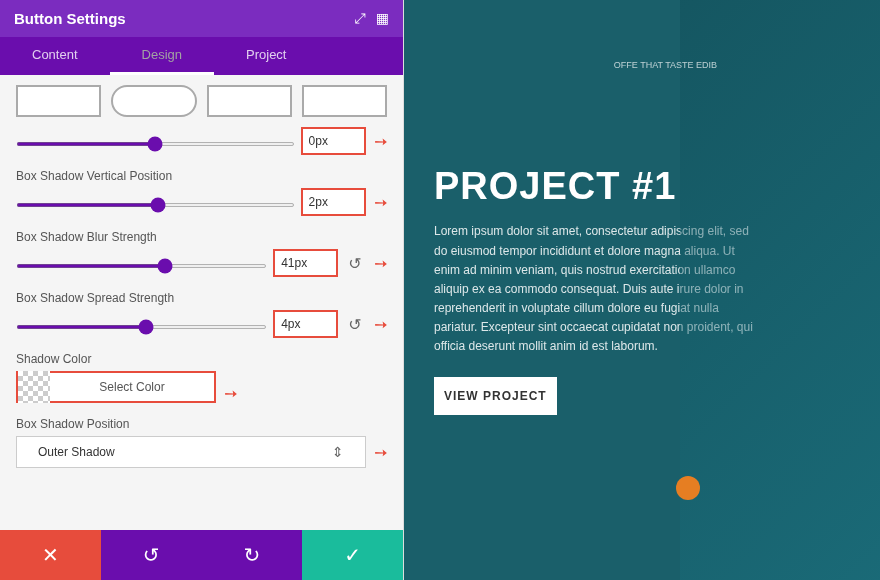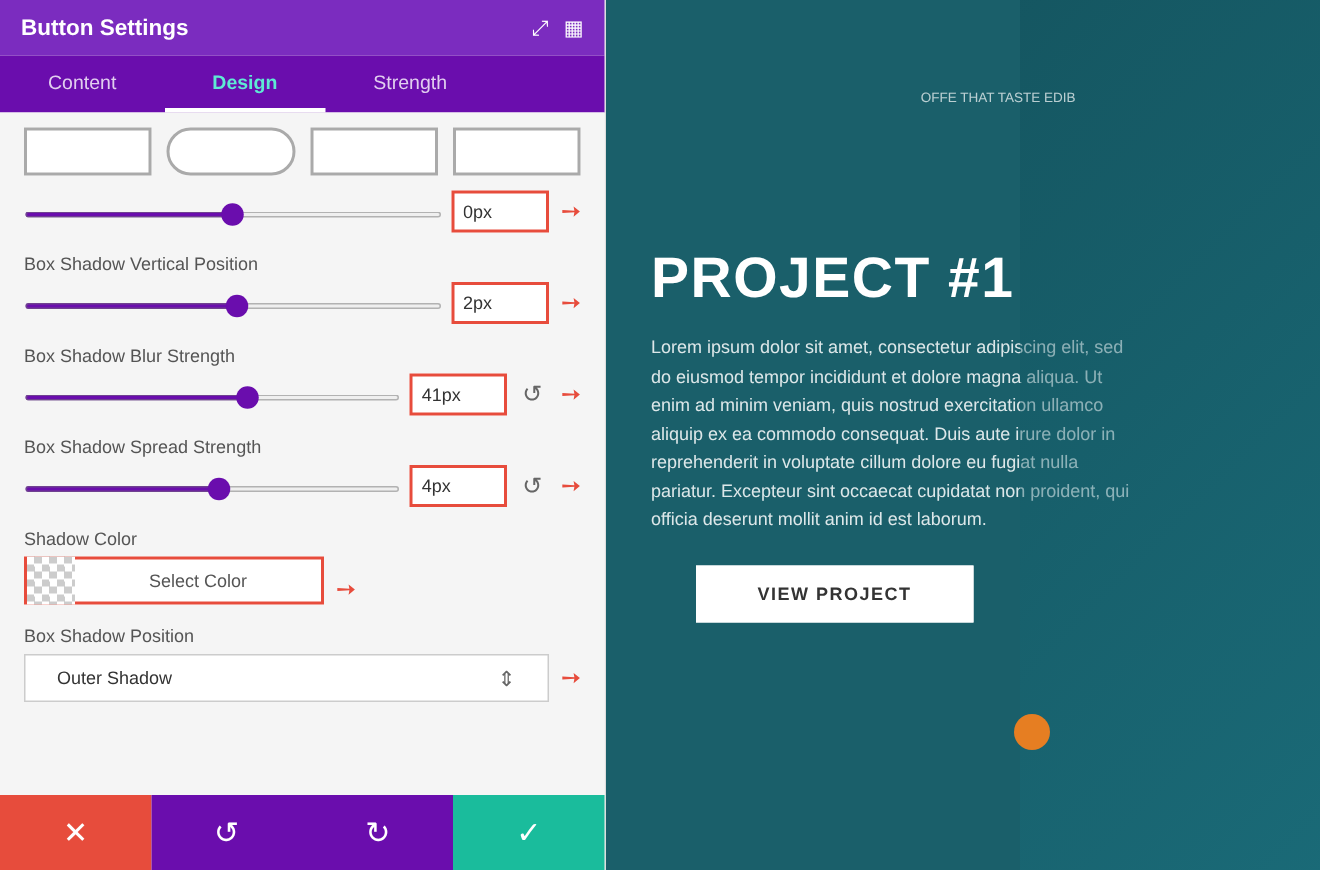--- a/index.html
+++ b/index.html
@@ -48,23 +48,23 @@
 
     .tab {
       padding: 10px 32px;
       color: rgba(255,255,255,0.8);
       font-size: 13px;
       cursor: pointer;
       border-bottom: 3px solid transparent;
     }
 
     .tab.active {
-      color: #5eead4;
+      color: #a3a3a3;
       border-bottom: 3px solid #fff;
-      font-weight: bold;
+      font-weight: normal;
     }
 
     .panel-content {
       flex: 1;
       overflow-y: auto;
       padding: 10px 16px;
       background: #f5f5f5;
     }
 
     
@@ -240,27 +240,26 @@
       font-size: 12px;
       color: rgba(255,255,255,0.85);
       line-height: 1.6;
       margin-bottom: 20px;
     }
 
     .view-project-btn {
       background: #fff;
       color: #333;
       border: 2px solid #fff;
-      padding: 10px 39px;
+      padding: 10px 8px;
       font-size: 12px;
       font-weight: bold;
       letter-spacing: 1px;
       cursor: pointer;
       text-transform: uppercase;
-      margin-left: 30px;
     }
 
     
     .laptop-graphic {
       position: absolute;
       right: 0;
       top: 0;
       width: 200px;
       height: 100%;
       opacity: 0.4;
@@ -312,21 +311,21 @@
     <span class="panel-title">Button Settings</span>
     <div class="panel-header-icons">
       <span class="panel-header-icon">⤢</span>
       <span class="panel-header-icon">▦</span>
     </div>
   </div>
 
   <div class="tab-bar">
     <div class="tab">Content</div>
     <div class="tab active">Design</div>
-    <div class="tab">Strength</div>
+    <div class="tab">Project</div>
   </div>
 
   <div class="panel-content">
 
     <div class="button-preview-row">
       <div class="btn-preview"></div>
       <div class="btn-preview rounded"></div>
       <div class="btn-preview"></div>
       <div class="btn-preview"></div>
     </div>

